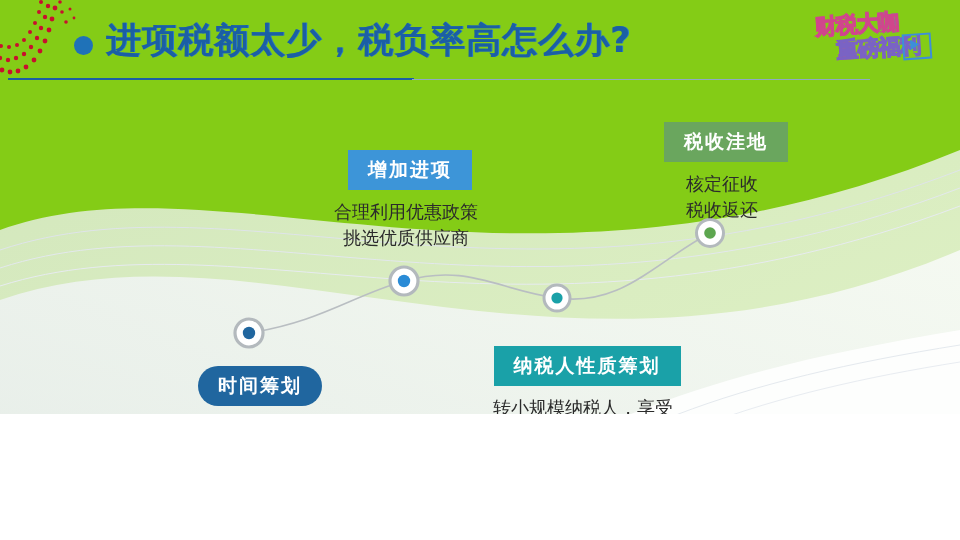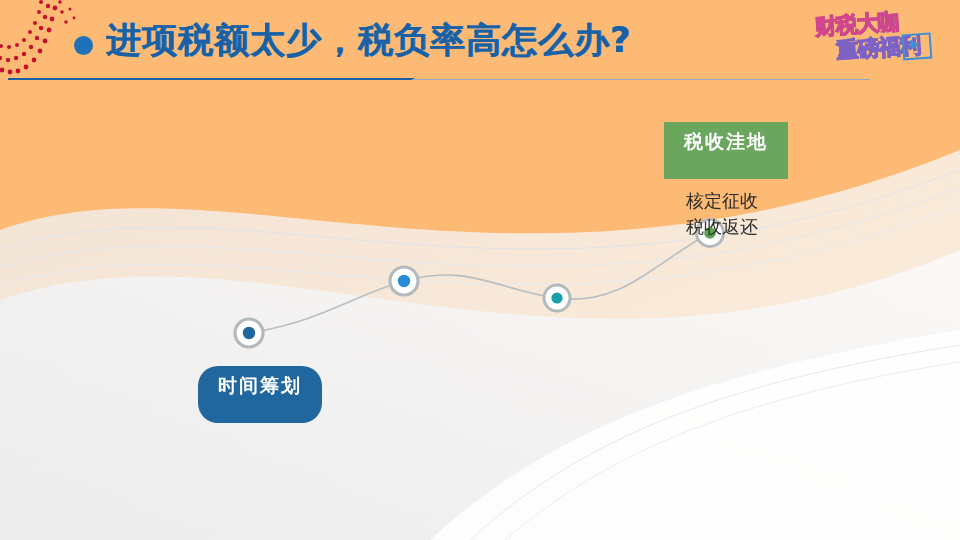--- a/index.html
+++ b/index.html
@@ -3,23 +3,23 @@
 <meta charset="utf-8">
 <style>
   html, body {
     margin: 0;
     padding: 0;
     background: #ffffff;
   }
   #slide {
     position: relative;
     width: 960px;
-    height: 540px;
+    height: 414px;
     overflow: hidden;
-    background: #fdba74;
+    background: #84cc16;
     font-family: "Liberation Sans", "DejaVu Sans", sans-serif;
   }
 
   
   .bg-layer {
     position: absolute;
     inset: 0;
     width: 960px;
     height: 540px;
     pointer-events: none;
@@ -142,21 +142,21 @@
     position: absolute;
     left: 0;
     top: 0;
     width: 960px;
     height: 540px;
   }
 
   .node { position: absolute; }
   .node-chip {
     display: inline-block;
-    padding: 7px 20px 24px 20px;
+    padding: 7px 20px 7px 20px;
     color: #ffffff;
     font-size: 19px;
     font-weight: bold;
     letter-spacing: 2px;
     white-space: nowrap;
     font-family: "DejaVu Sans", "Liberation Sans", sans-serif;
     margin-left: 8px;
   }
   .node-desc {
     margin-top: 9px;
@@ -271,25 +271,35 @@
       <circle cx="557" cy="298" r="13" fill="#ffffff" stroke="#b3b9bd" stroke-width="3"></circle>
       <circle cx="557" cy="298" r="5.6" fill="#1aa1a8"></circle>
     </g>
 
     <g>
       <circle cx="710" cy="233" r="13.5" fill="#ffffff" stroke="#b3b9bd" stroke-width="3"></circle>
       <circle cx="710" cy="233" r="5.8" fill="#5da64f"></circle>
     </g>
   </svg>
 
+  <div class="node center" id="node-add-input">
+    <span class="node-chip" style="background:#3d95d8;">增加进项</span>
+    <div class="node-desc">合理利用优惠政策
+挑选优质供应商</div>
+  </div>
 
   <div class="node center" id="node-tax-depression">
     <span class="node-chip" style="background:#6aa65e;">税收洼地</span>
     <div class="node-desc">核定征收
 税收返还</div>
   </div>
 
+  <div class="node center" id="node-taxpayer-type">
+    <span class="node-chip" style="background:#1aa1a8;">纳税人性质筹划</span>
+    <div class="node-desc">转小规模纳税人，享受
+低税率</div>
+  </div>
 
   <div class="node center" id="node-time-planning">
     <span class="node-chip" style="background:#20669f;border-radius:20px;">时间筹划</span>
   </div>
 
 </div>
 
 </body></html>

